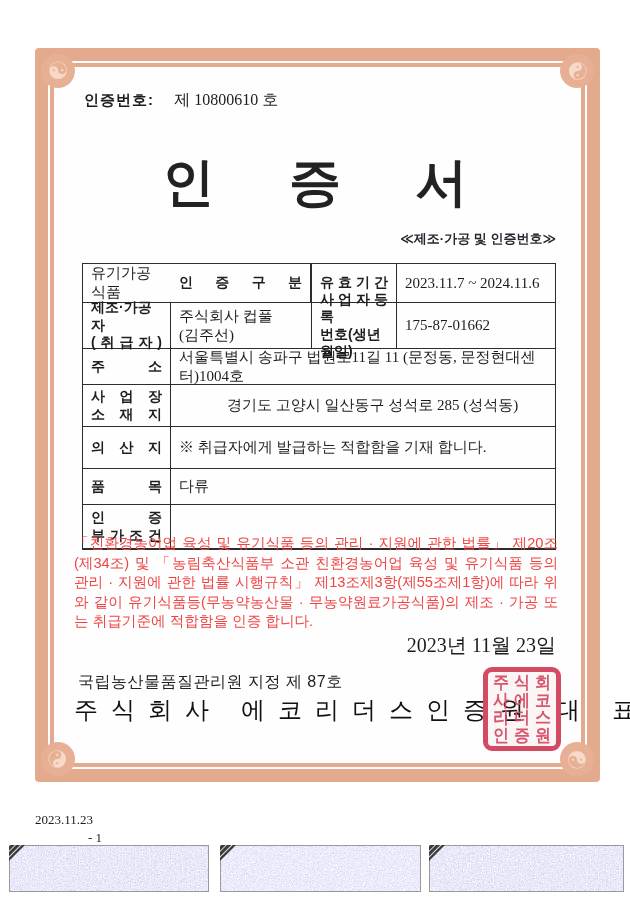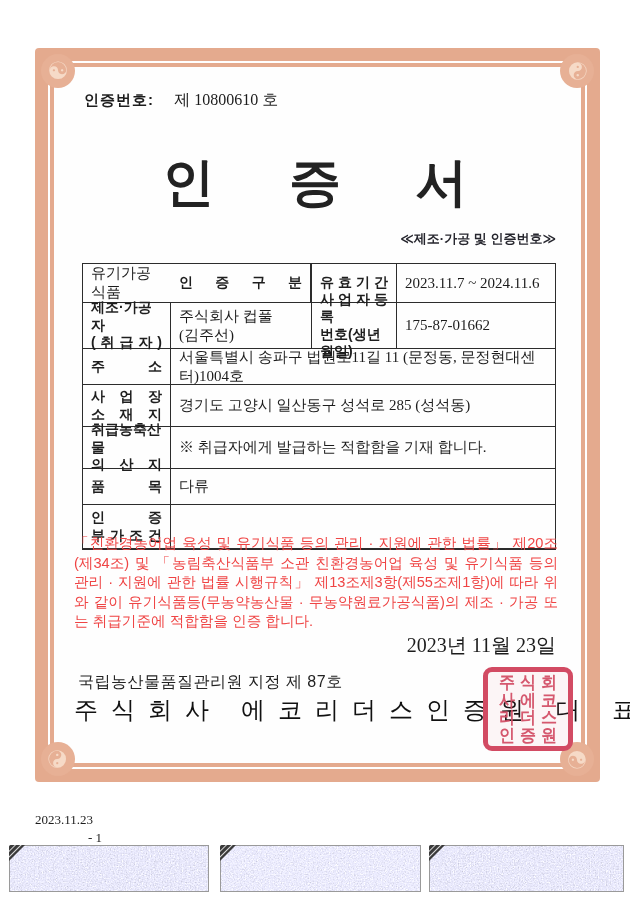--- a/index.html
+++ b/index.html
@@ -58,21 +58,21 @@
   .trow.r4col{grid-template-columns:88px 140px 86px 158px;}
   .trow.r2col{grid-template-columns:88px 1fr;}
   .tcell{
     box-sizing:border-box;display:flex;flex-direction:column;justify-content:center;
     padding:3px 8px;min-height:34px;
   }
   .tlabel{border-right:1.5px solid #2c2c2c;font-weight:bold;font-size:14px;color:#1e1e1e;}
   .tlabel span{display:block;width:100%;text-align:justify;text-align-last:justify;line-height:1.25;}
   .tlabel2{border-left:1.5px solid #2c2c2c;}
   .tvalue{font-family:"Liberation Serif","DejaVu Serif",serif;font-size:15px;line-height:1.25;}
-  .r1{height:38px;} .r2{height:46px;} .r3{height:36px;} .r4{height:42px;}
+  .r1{height:38px;} .r2{height:46px;} .r3{height:36px;} .r4{height:42px;gap:48px;}
   .r5{height:42px;} .r6{height:36px;} .r7{height:44px;}
 
   
   .statement{
     left:74px;top:534px;width:484px;
     font-size:14.6px;line-height:19.6px;text-align:justify;
     color:#ef4444;font-family:"Liberation Sans","DejaVu Sans",sans-serif;
   }
   .issue-date{
     right:74px;top:632px;font-size:20px;
@@ -81,21 +81,21 @@
 
   
   .designation{left:78px;top:672px;font-size:16px;letter-spacing:0.5px;color:#222;}
   .issuer-line{
     left:74px;top:694px;width:500px;
     font-family:"Liberation Serif","DejaVu Serif",serif;
     font-size:24px;font-weight:500;letter-spacing:13px;color:#111;
     white-space:nowrap;z-index:1;
   }
   .seal{
-    left:483px;top:667px;width:90px;height:84px;box-sizing:border-box;
+    left:483px;top:667px;width:78px;height:84px;box-sizing:border-box;
     border:5px solid #d24b63;border-radius:9px;
     display:flex;flex-direction:column;justify-content:space-around;
     padding:2px 0;z-index:5;background:rgba(214,80,100,0.05);
   }
   .seal-row{
     text-align:center;color:#d24b63;font-weight:bold;font-size:16px;
     letter-spacing:5px;text-indent:5px;line-height:17px;
     transform:scaleY(1.08);opacity:0.92;
   }
 
@@ -159,21 +159,20 @@
   </div>
   <div class="trow r2col r4">
     <div class="tcell tlabel">
       <span>사 업 장</span>
       <span>소 재 지</span>
     </div>
     <div class="tcell tvalue">경기도 고양시 일산동구 성석로 285 (성석동)</div>
   </div>
   <div class="trow r2col r5">
     <div class="tcell tlabel">
-      <span>취급농축산물</span>
       <span>의 산 지</span>
     </div>
     <div class="tcell tvalue">※ 취급자에게 발급하는 적합함을 기재 합니다.</div>
   </div>
   <div class="trow r2col r6">
     <div class="tcell tlabel">
         <span>품 목</span>
       </div>
     <div class="tcell tvalue">다류</div>
   </div>

